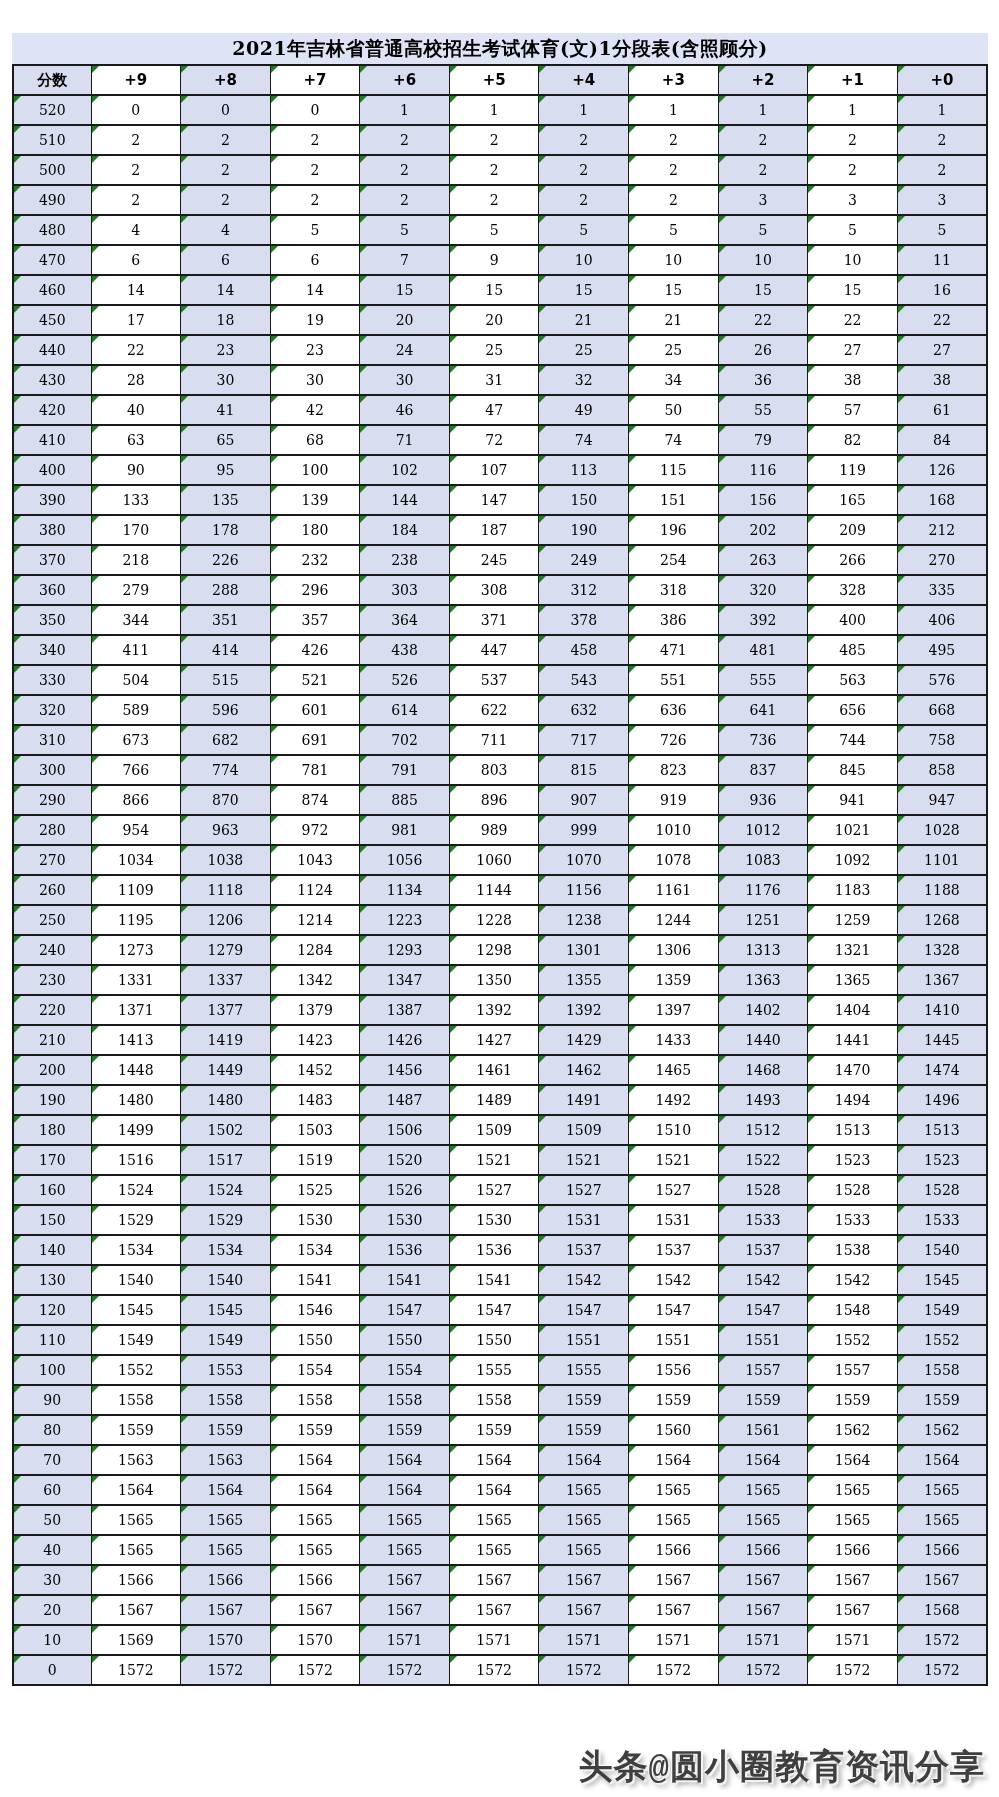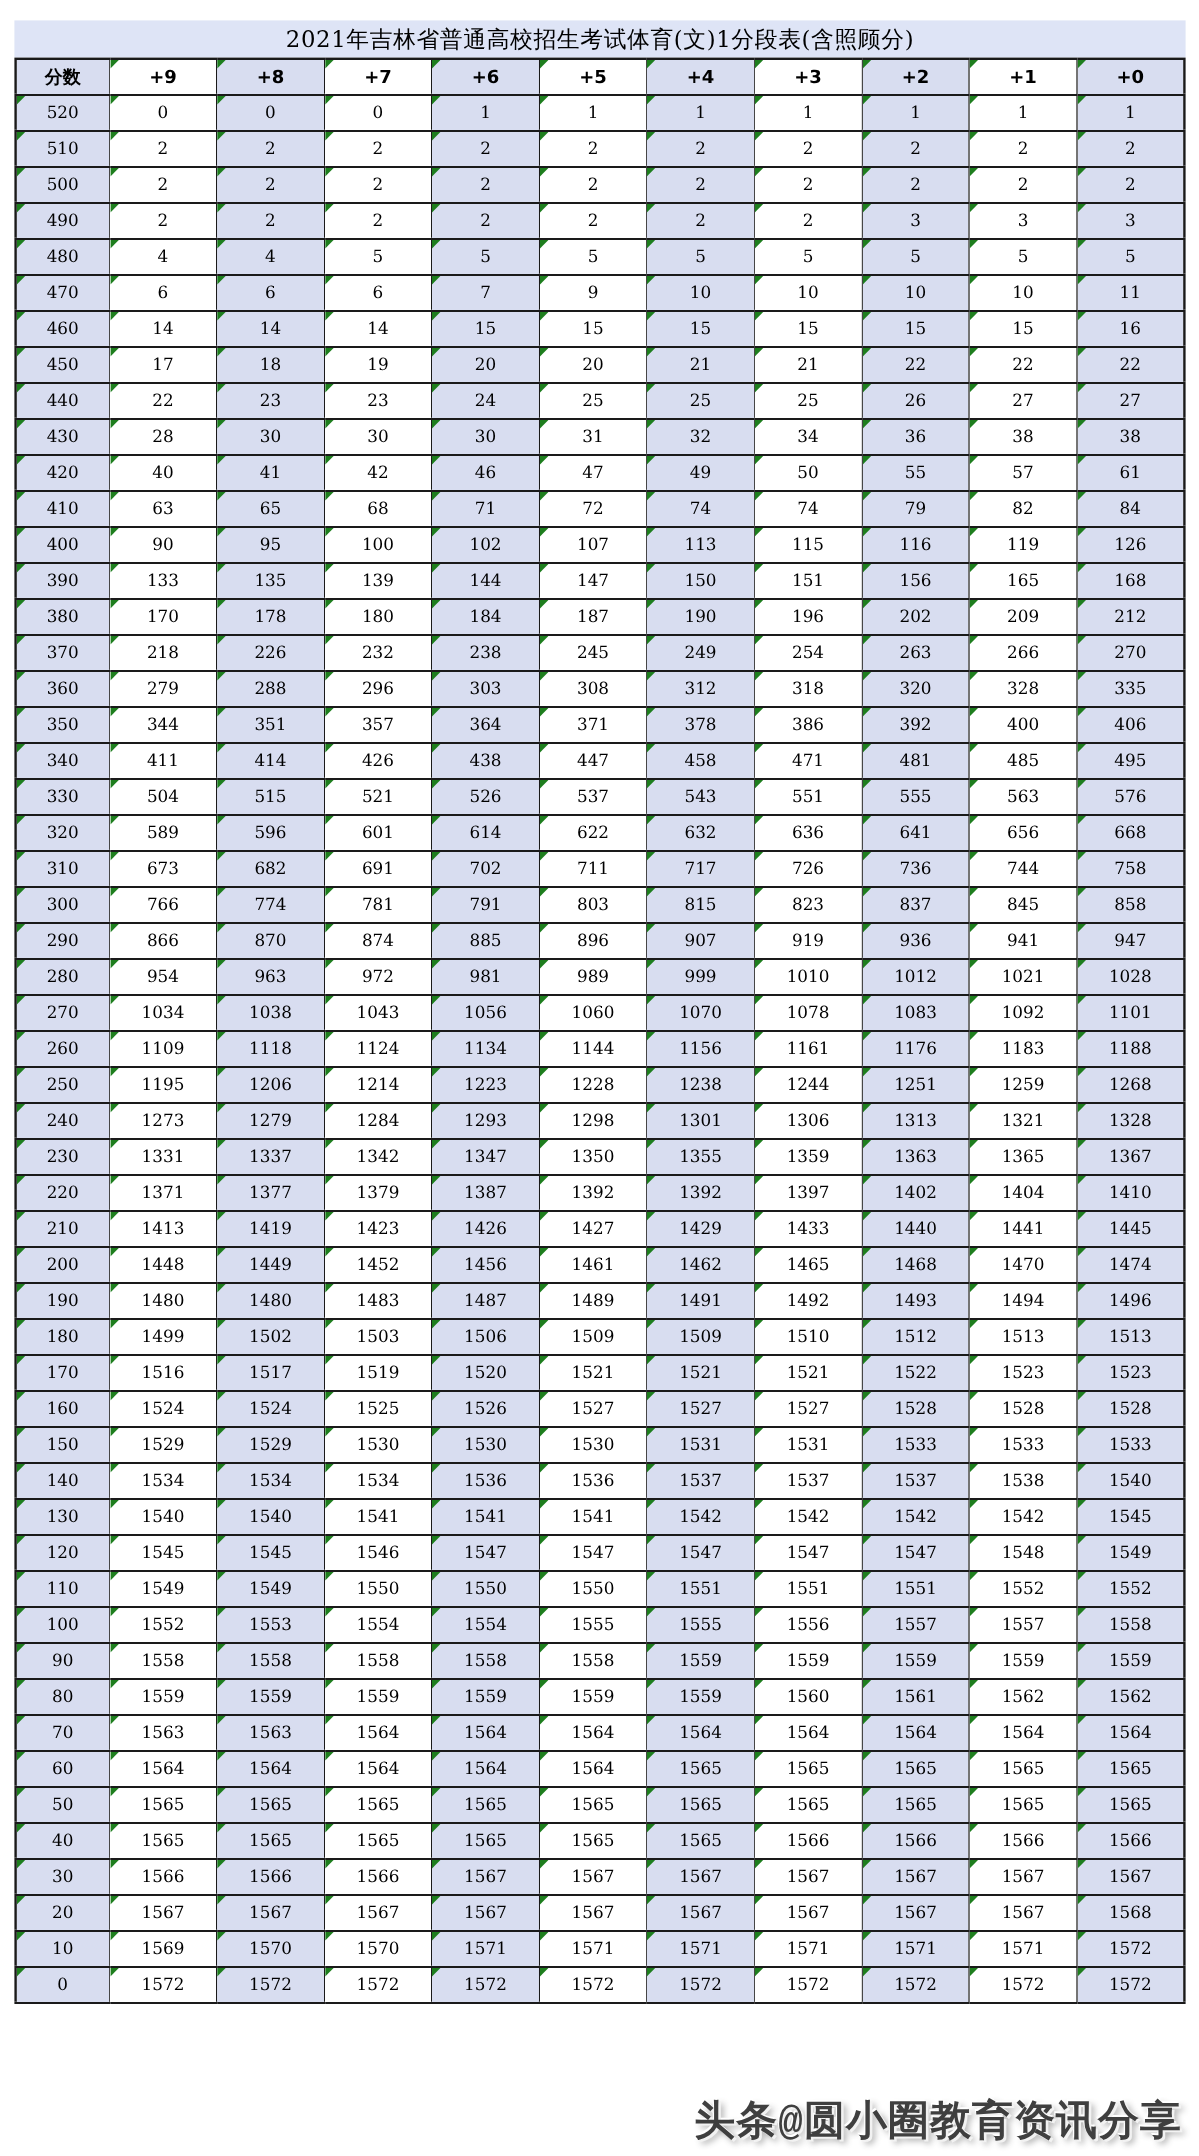--- a/index.html
+++ b/index.html
@@ -23,23 +23,24 @@
     position: absolute;
     left: 12px; top: 17px;
     width: 976px;
   }
   .title-bar {
     height: 31px;
     background: var(--title-fill);
     display: flex;
     align-items: center;
     justify-content: center;
-    font-weight: normal;
+    font-weight: bold;
     font-size: 19px;
     letter-spacing: 0.5px;
+    margin-top: 16px;
   }
   table.score-table {
     border-collapse: collapse;
     table-layout: fixed;
     width: 100%;
     border: 2px solid var(--border);
   }
   table.score-table td {
     position: relative;
     border: 1px solid var(--border);

